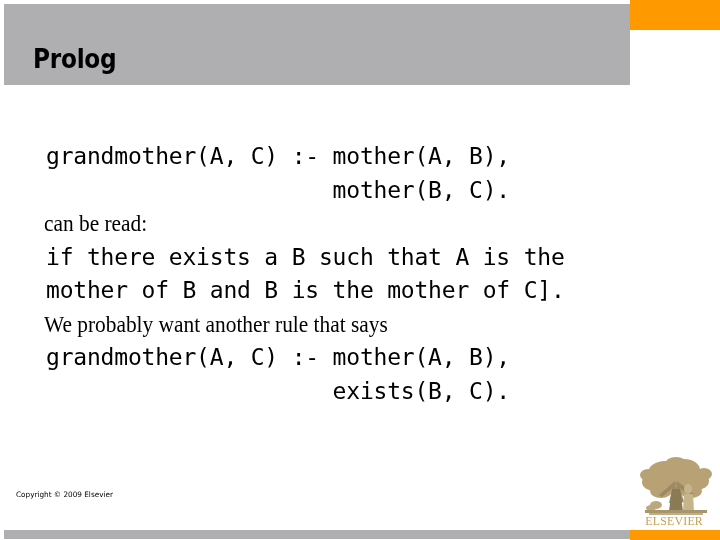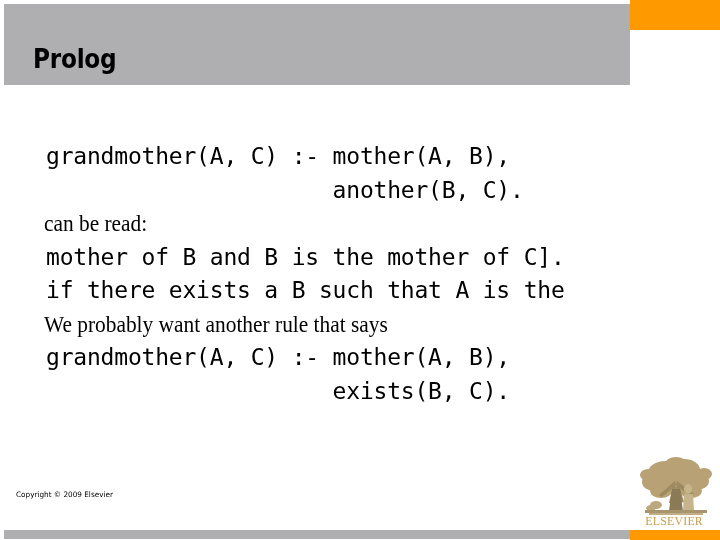--- a/index.html
+++ b/index.html
@@ -134,24 +134,24 @@
 </style>
 </head>
 <body>
 
 <div id="header-orange-block"></div>
 <div id="header-gray-band"></div>
 <div id="page-title">Prolog</div>
 
 <div id="content-area">
     <div class="line code-line">grandmother(A, C) :- mother(A, B),</div>
-    <div class="line code-line">                     another(B, C).</div>
+    <div class="line code-line">                     mother(B, C).</div>
     <div class="line prose-line">can be read:</div>
+    <div class="line code-line">if there exists a B such that A is the</div>
     <div class="line code-line">mother of B and B is the mother of C].</div>
-    <div class="line code-line">if there exists a B such that A is the</div>
     <div class="line prose-line">We probably want another rule that says</div>
     <div class="line code-line">grandmother(A, C) :- mother(A, B),</div>
     <div class="line code-line">                     exists(B, C).</div>
   </div>
 
 <div id="copyright-text">Copyright © 2009 Elsevier</div>
 
 <div id="elsevier-logo">
   <svg width="74" height="72" viewBox="0 0 74 72" xmlns="http://www.w3.org/2000/svg">
     <rect x="0" y="0" width="74" height="72" fill="#ffffff"></rect>

